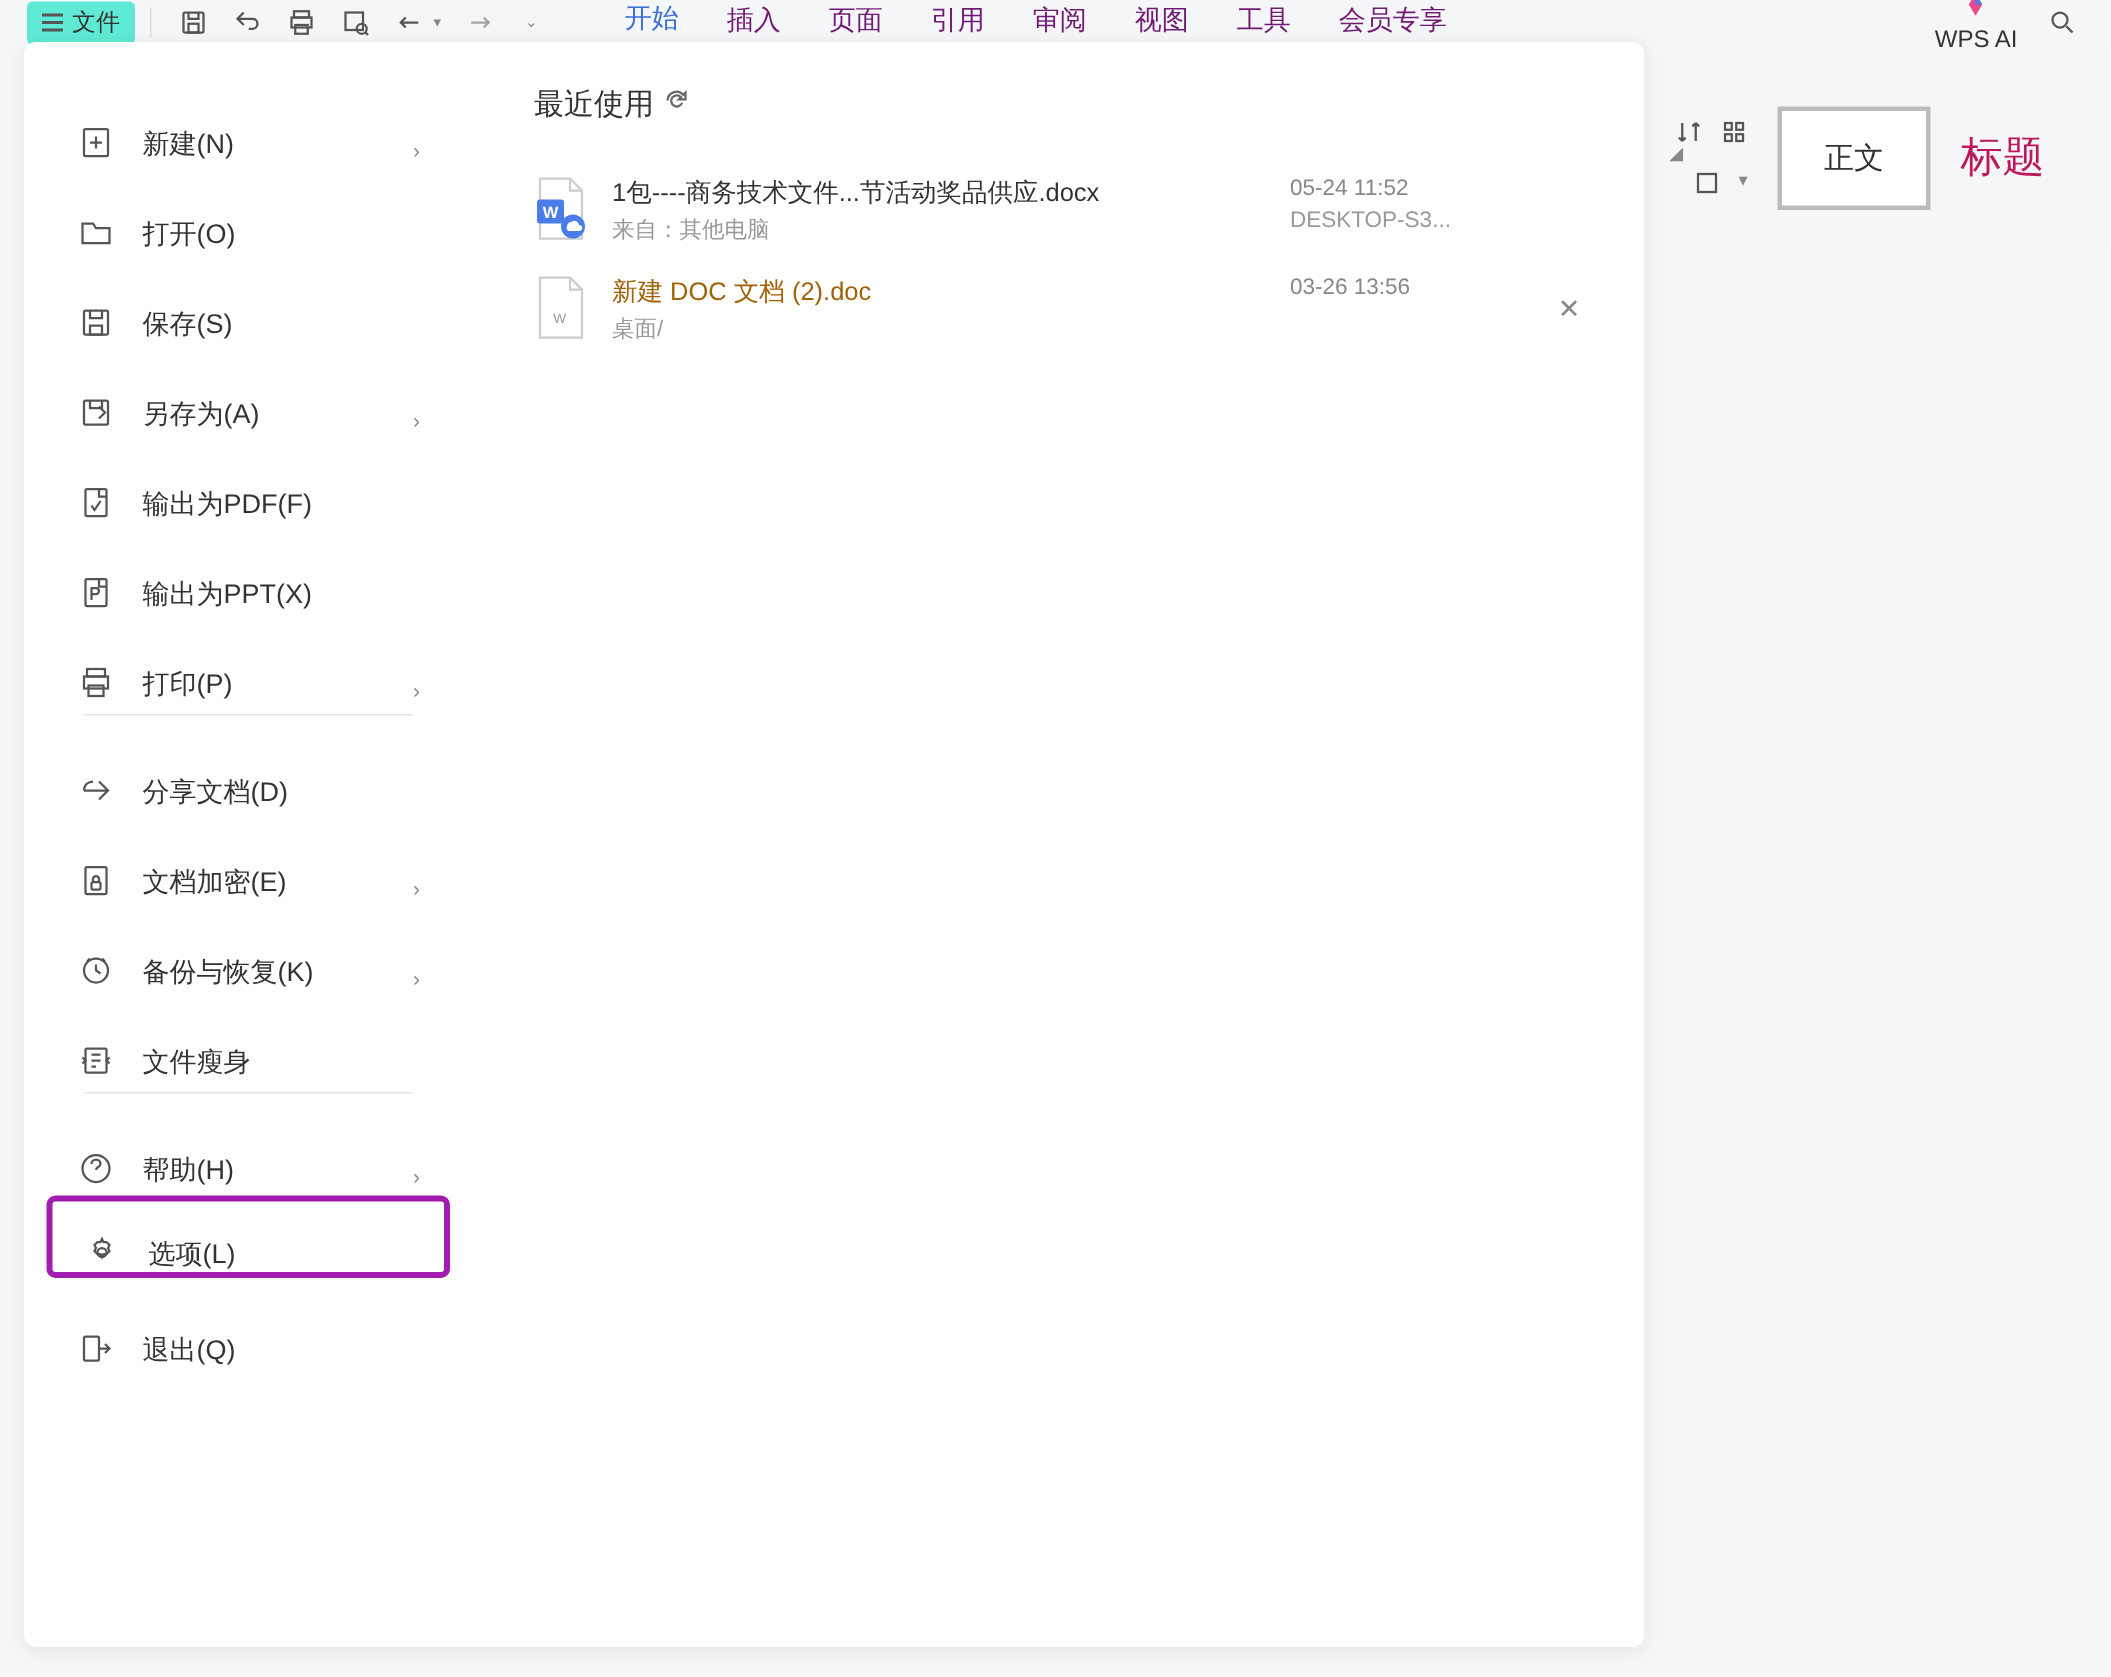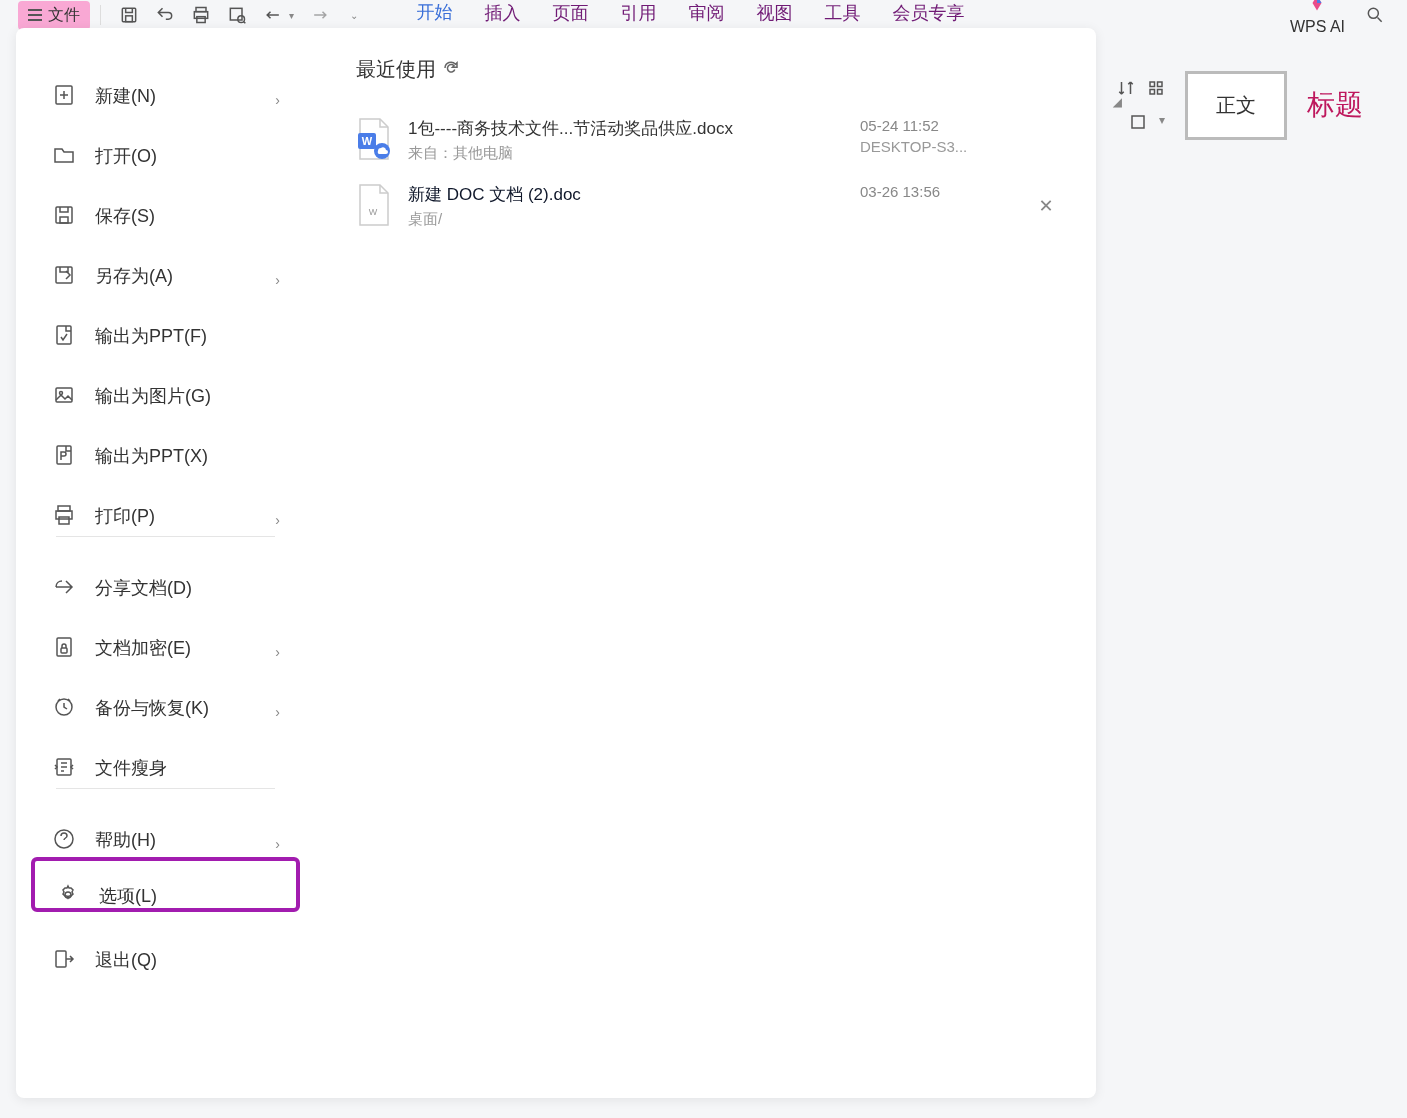--- a/index.html
+++ b/index.html
@@ -12,21 +12,21 @@
       align-items: center;
       background: #f5f6f8;
       padding-left: 18px;
       gap: 0;
     }
     .file-btn {
       display: flex;
       align-items: center;
       gap: 6px;
       padding: 4px 10px;
-      background: #f9a8d4;
+      background: #5eead4;
       border-radius: 4px;
       font-size: 16px;
       color: #333;
       cursor: pointer;
     }
     .hamburger-icon {
       display: flex;
       flex-direction: column;
       gap: 3px;
     }
@@ -195,21 +195,21 @@
       min-width: 0;
     }
     .file-name {
       font-size: 17px;
       color: #333;
       margin-bottom: 4px;
       white-space: nowrap;
       overflow: hidden;
       text-overflow: ellipsis;
     }
-    .file-name.secondary { color: #0f172a; }
+    .file-name.secondary { color: #a16207; }
     .file-source {
       font-size: 15px;
       color: #999;
     }
     .file-meta {
       text-align: left;
       width: 160px;
       flex-shrink: 0;
     }
     .file-time {
@@ -427,32 +427,21 @@
     <span class="sidebar-label">另存为(A)</span>
     <span class="chevron">›</span>
   </div>
       <div class="sidebar-item">
     <span class="sidebar-icon">
       <svg viewBox="0 0 24 24">
             <rect x="5" y="3" width="14" height="18" rx="1"></rect>
             <path d="M14 3v5h5M9 14l2 3 4-6"></path>
           </svg>
     </span>
-    <span class="sidebar-label">输出为PPT(F)</span>
-
-  </div>
-      <div class="sidebar-item">
-    <span class="sidebar-icon">
-      <svg viewBox="0 0 24 24">
-            <rect x="4" y="5" width="16" height="14" rx="1"></rect>
-            <circle cx="9" cy="10" r="1.5"></circle>
-            <path d="M4 17l5-5 4 4 3-3 4 4"></path>
-          </svg>
-    </span>
-    <span class="sidebar-label">输出为图片(G)</span>
+    <span class="sidebar-label">输出为PDF(F)</span>
 
   </div>
       <div class="sidebar-item">
     <span class="sidebar-icon">
       <svg viewBox="0 0 24 24">
             <rect x="5" y="3" width="14" height="18" rx="1"></rect>
             <path d="M14 3v5h5M9 13h3a2 2 0 0 0 0-4H9v8"></path>
           </svg>
     </span>
     <span class="sidebar-label">输出为PPT(X)</span>

